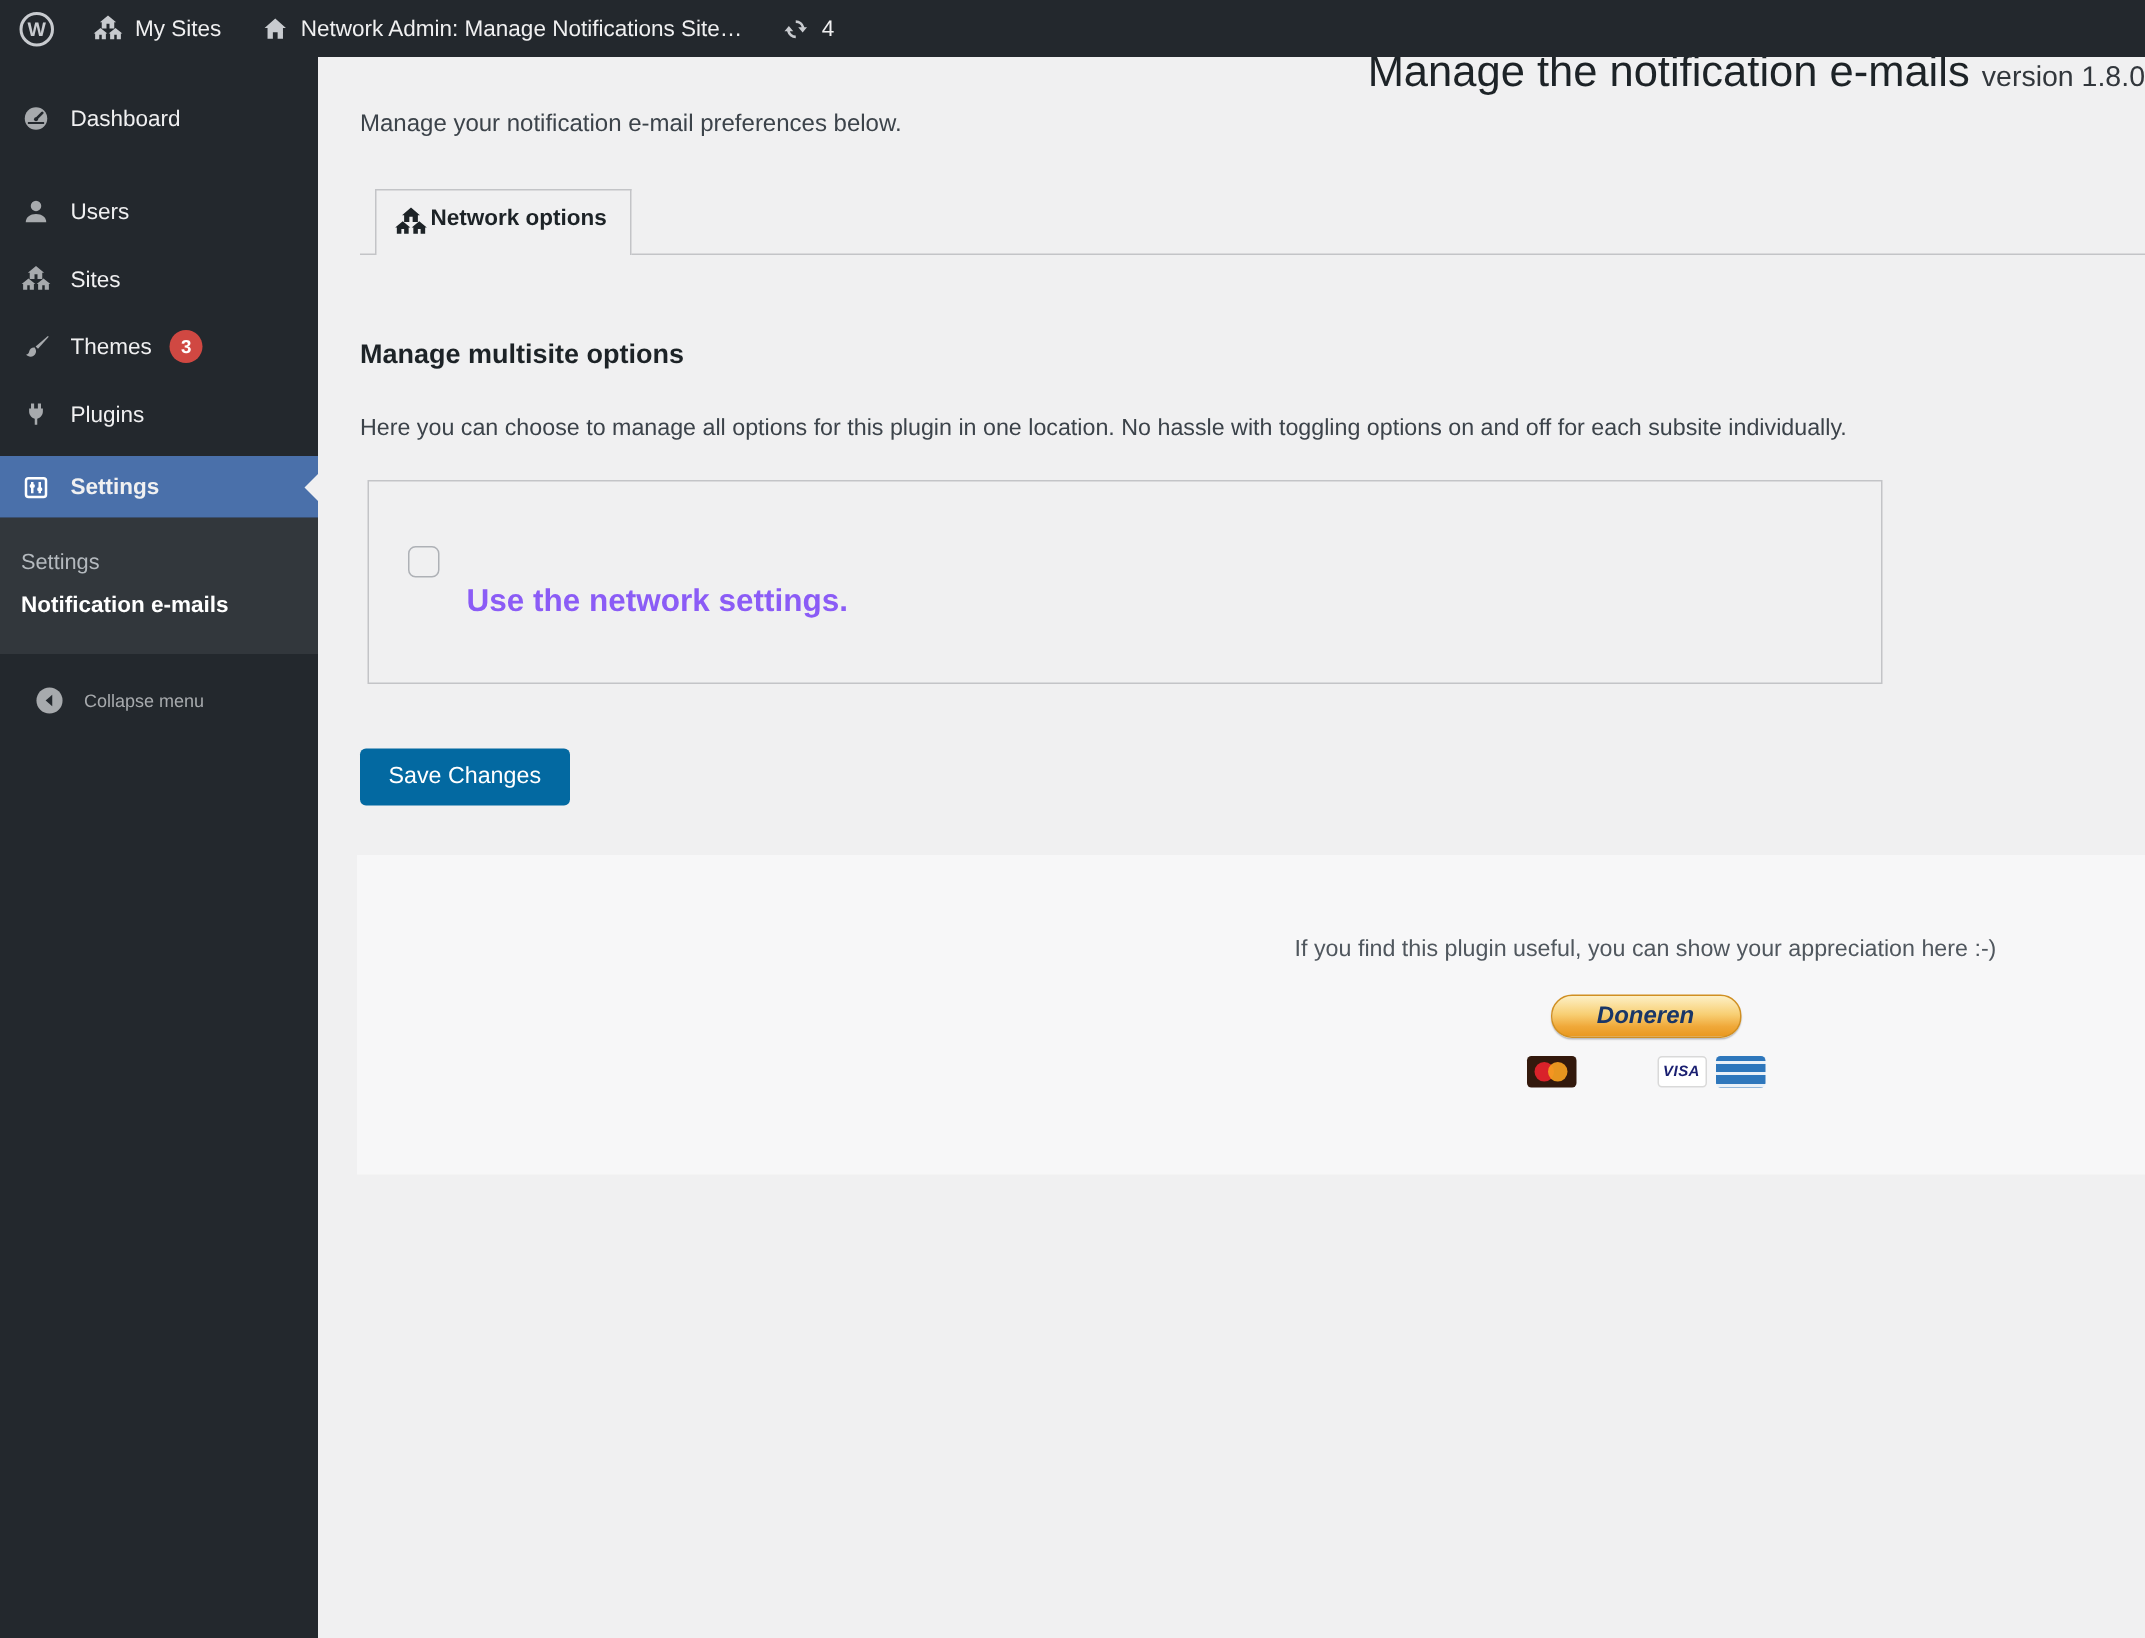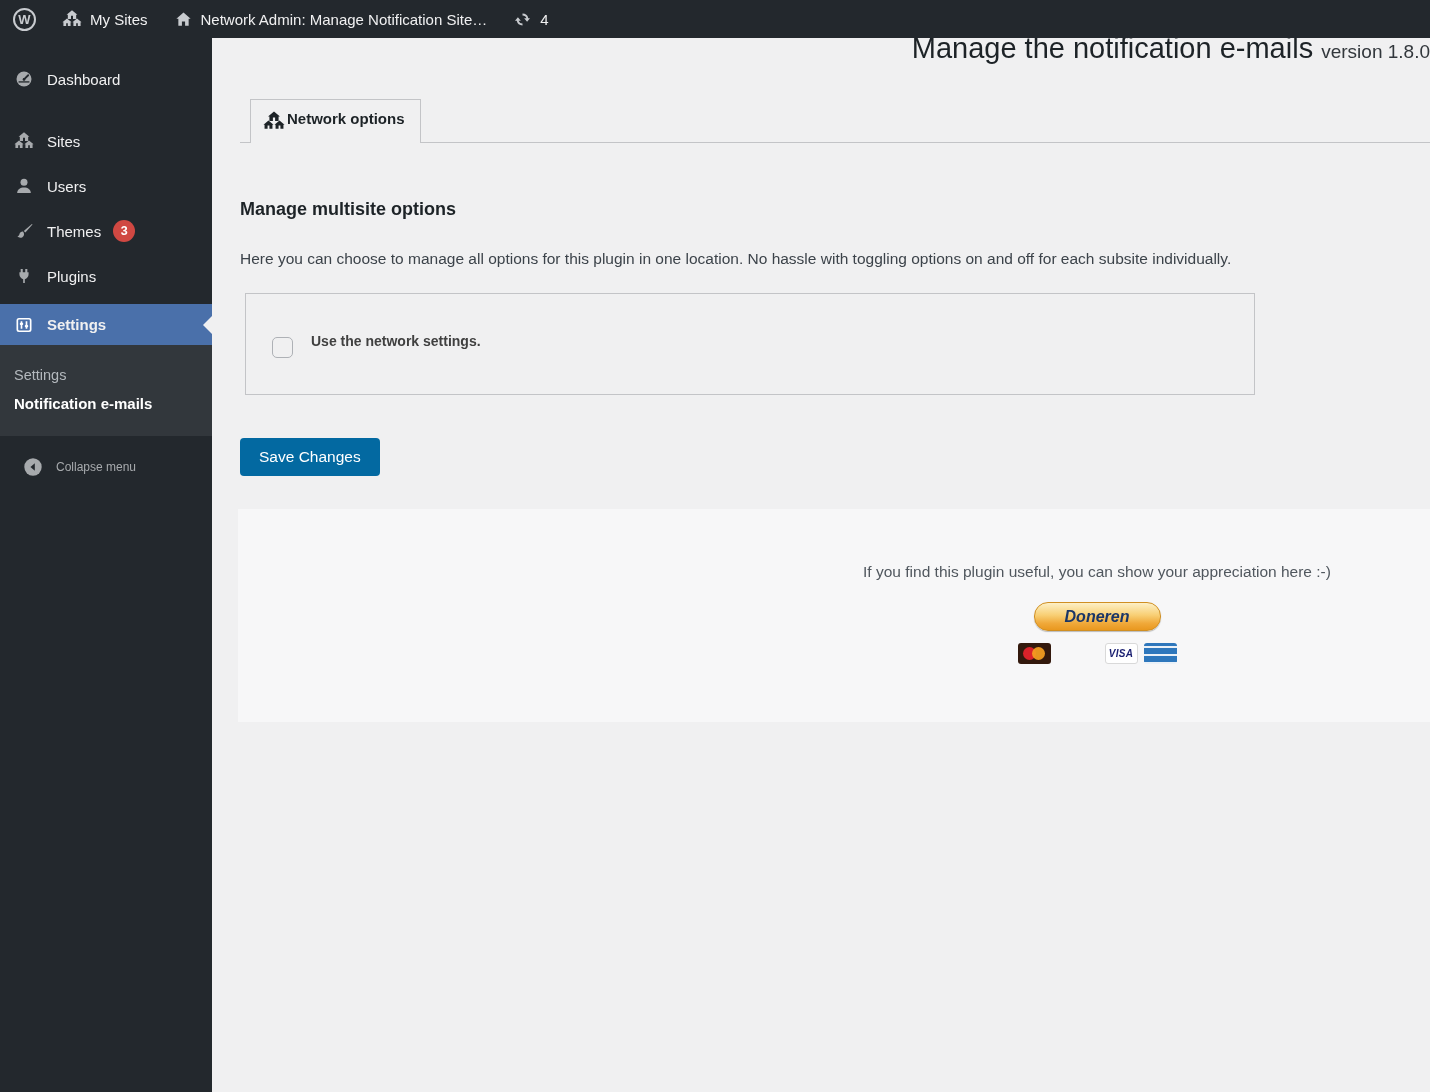--- a/index.html
+++ b/index.html
@@ -77,21 +77,21 @@
   .section-text { margin-top:26px; font-size:15.5px; line-height:1.7; color:#3c434a; max-width:1000px; }
   .option-box {
     margin-top:21px; margin-left:5px; width:1010px;
     border:1px solid #c3c4c7; padding:36px 26px;
     display:flex; align-items:flex-start; gap:18px;
   }
   .checkbox {
     width:21px; height:21px; border:1.5px solid #aeb1b6; border-radius:5px;
     background:transparent; margin-top:7px; cursor:pointer; flex:0 0 auto;
   }
-  .option-texts { color:#404040; font-size:14px; line-height:1.7; }
+  .option-texts { color:#8b5cf6; font-size:21px; line-height:1.7;margin-top:26px; }
   .option-label { font-weight:bold; display:block; }
   .save-btn {
     margin-top:43px; display:inline-block;
     background:#0369a1; color:#ffffff; border:none; border-radius:4px;
     padding:10px 19px; font-size:15.5px; font-family:"Liberation Sans", sans-serif;
     cursor:pointer;
   }
   
   .donate-box {
     margin-top:33px; margin-left:-2px; width:1194px; height:213px;
@@ -143,21 +143,21 @@
       </svg>
     </span>
     <span>My Sites</span>
   </div>
   <div class="ab-item">
     <span class="ab-icon">
       <svg width="19" height="19" viewBox="0 0 24 24" fill="currentColor">
         <path d="M12 3l9 8h-2.5v9H14v-5.5h-4V20H5.5v-9H3z"></path>
       </svg>
     </span>
-    <span>Network Admin: Manage Notification Site…</span>
+    <span>Network Admin: Manage Notifications Site…</span>
   </div>
   <div class="ab-item">
     <span class="ab-icon">
       <svg width="19" height="19" viewBox="0 0 24 24" fill="currentColor">
         <path d="M12 4.5a7.5 7.5 0 0 1 7.3 5.8h2.2l-3.7 4.4-3.7-4.4H17A5.2 5.2 0 0 0 12 6.8z"></path>
         <path d="M12 19.5a7.5 7.5 0 0 1-7.3-5.8H2.5l3.7-4.4 3.7 4.4H7A5.2 5.2 0 0 0 12 17.2z"></path>
       </svg>
     </span>
     <span class="ab-count">4</span>
   </div>
@@ -172,35 +172,35 @@
           <path d="M12 12.5L17 7.5" stroke="#23282d" stroke-width="2.2" stroke-linecap="round"></path>
           <circle cx="12" cy="12.5" r="1.6" fill="#23282d"></circle>
           <path d="M5.5 15.5h13" stroke="#23282d" stroke-width="1.6"></path>
         </svg>
       </span>
       <span>Dashboard</span>
     </li>
     <li class="menu-item">
       <span class="mi-icon">
         <svg width="20" height="20" viewBox="0 0 24 24" fill="currentColor">
+          <circle cx="12" cy="7.5" r="4.2"></circle>
+          <path d="M3.8 20.5c0-4.2 3.7-6.6 8.2-6.6s8.2 2.4 8.2 6.6z"></path>
+        </svg>
+      </span>
+      <span>Users</span>
+    </li>
+    <li class="menu-item">
+      <span class="mi-icon">
+        <svg width="20" height="20" viewBox="0 0 24 24" fill="currentColor">
           <path fill-rule="evenodd" d="M12 1.5L18.5 7H17v5H7V7H5.5zM10.8 8.2h2.4V12h-2.4z
             M6 11.5L11.5 16h-1.2v4.5H1.7V16H.5zM5 17h2v3.5H5z
             M18 11.5L23.5 16h-1.2v4.5h-8.6V16h-1.2zM17 17h2v3.5h-2z"></path>
         </svg>
       </span>
       <span>Sites</span>
-    </li>
-    <li class="menu-item">
-      <span class="mi-icon">
-        <svg width="20" height="20" viewBox="0 0 24 24" fill="currentColor">
-          <circle cx="12" cy="7.5" r="4.2"></circle>
-          <path d="M3.8 20.5c0-4.2 3.7-6.6 8.2-6.6s8.2 2.4 8.2 6.6z"></path>
-        </svg>
-      </span>
-      <span>Users</span>
     </li>
     <li class="menu-item">
       <span class="mi-icon">
         <svg width="20" height="20" viewBox="0 0 24 24" fill="currentColor">
           <path d="M21.5 3.5l-9.8 8.4 1.9 1.9 8.6-9.6z"></path>
           <path d="M11 12.8c-1.9-.4-4 .9-4.4 2.9-.2 1.4-1 2.4-2.5 2.7 1.3 1.8 4.1 2.3 6 1 1.8-1.1 2.4-3.4 1.6-5.2z"></path>
         </svg>
       </span>
       <span>Themes</span>
       <span class="badge">3</span>
@@ -238,20 +238,21 @@
     </span>
     <span>Collapse menu</span>
   </div>
 </div>
 
 <div class="content">
   <h1 class="page-title">
     <span>Manage the notification e-mails</span>
     <span class="version">version 1.8.0</span>
   </h1>
+  <p class="page-sub">Manage your notification e-mail preferences below.</p>
 
   <div class="tabs-bar">
     <span class="nav-tab">
       <span style="display:inline-flex;">
         <svg width="22" height="22" viewBox="0 0 24 24" fill="#1d2327">
           <path fill-rule="evenodd" d="M12 1.5L18.5 7H17v5H7V7H5.5zM10.8 8.2h2.4V12h-2.4z
             M6 11.5L11.5 16h-1.2v4.5H1.7V16H.5zM5 17h2v3.5H5z
             M18 11.5L23.5 16h-1.2v4.5h-8.6V16h-1.2zM17 17h2v3.5h-2z"></path>
         </svg>
       </span>

